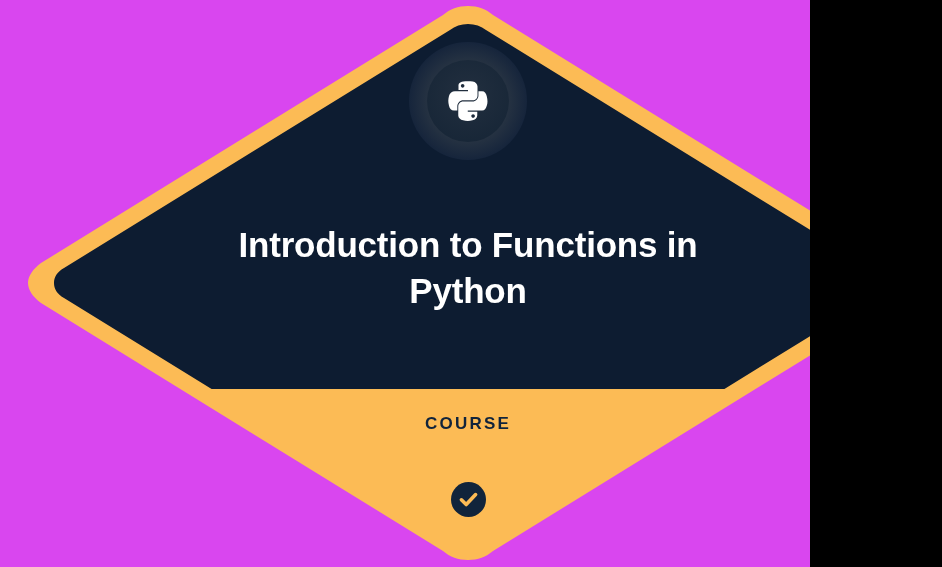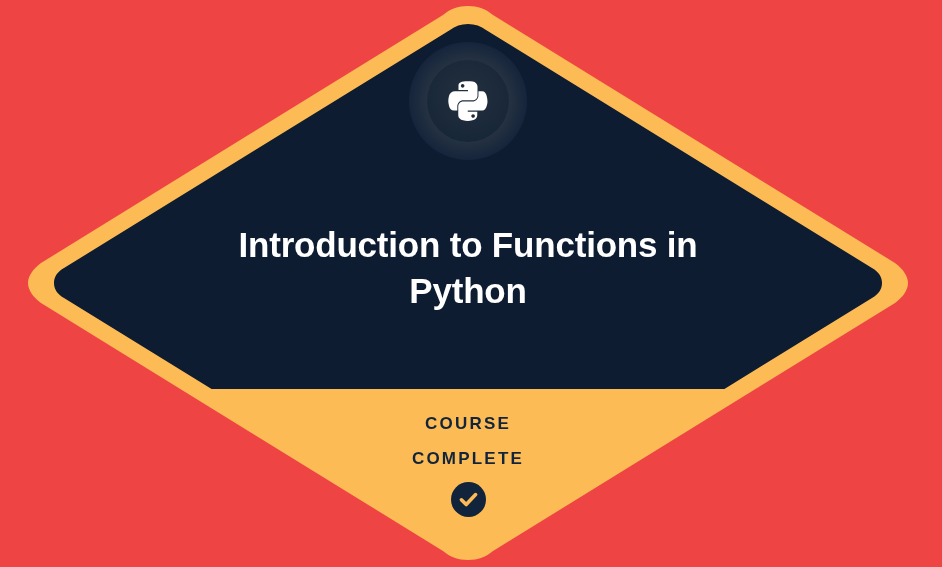--- a/index.html
+++ b/index.html
@@ -8,23 +8,23 @@
     padding: 0;
     background: #000000;
   }
   body {
     font-family: "Liberation Sans", sans-serif;
     -webkit-font-smoothing: antialiased;
   }
 
   #badge-canvas {
     position: relative;
-    width: 942px;
+    width: 810px;
     height: 567px;
-    background: #ef4444;
+    background: #d946ef;
     overflow: hidden;
   }
 
   .badge-svg {
     position: absolute;
     left: 0;
     top: 0;
     width: 942px;
     height: 567px;
     display: block;
@@ -149,21 +149,20 @@
     </g>
   </svg>
 
   <div class="overlay">
 
     <div class="badge-title">Introduction to Functions in
 Python</div>
 
     <div class="footer-block">
       <div class="footer-line">COURSE</div>
-      <div class="footer-line">COMPLETE</div>
     </div>
 
     <div class="check-wrap">
       <svg width="35" height="35" viewBox="0 0 35 35" xmlns="http://www.w3.org/2000/svg">
         <circle cx="17.5" cy="17.5" r="17.5" fill="#11243B"></circle>
         <path d="M10.4 17.8 L15.2 22.6 L24.6 12.6" fill="none" stroke="#FCBB55" stroke-width="3.6" stroke-linecap="round" stroke-linejoin="round"></path>
       </svg>
     </div>
 
   </div>

